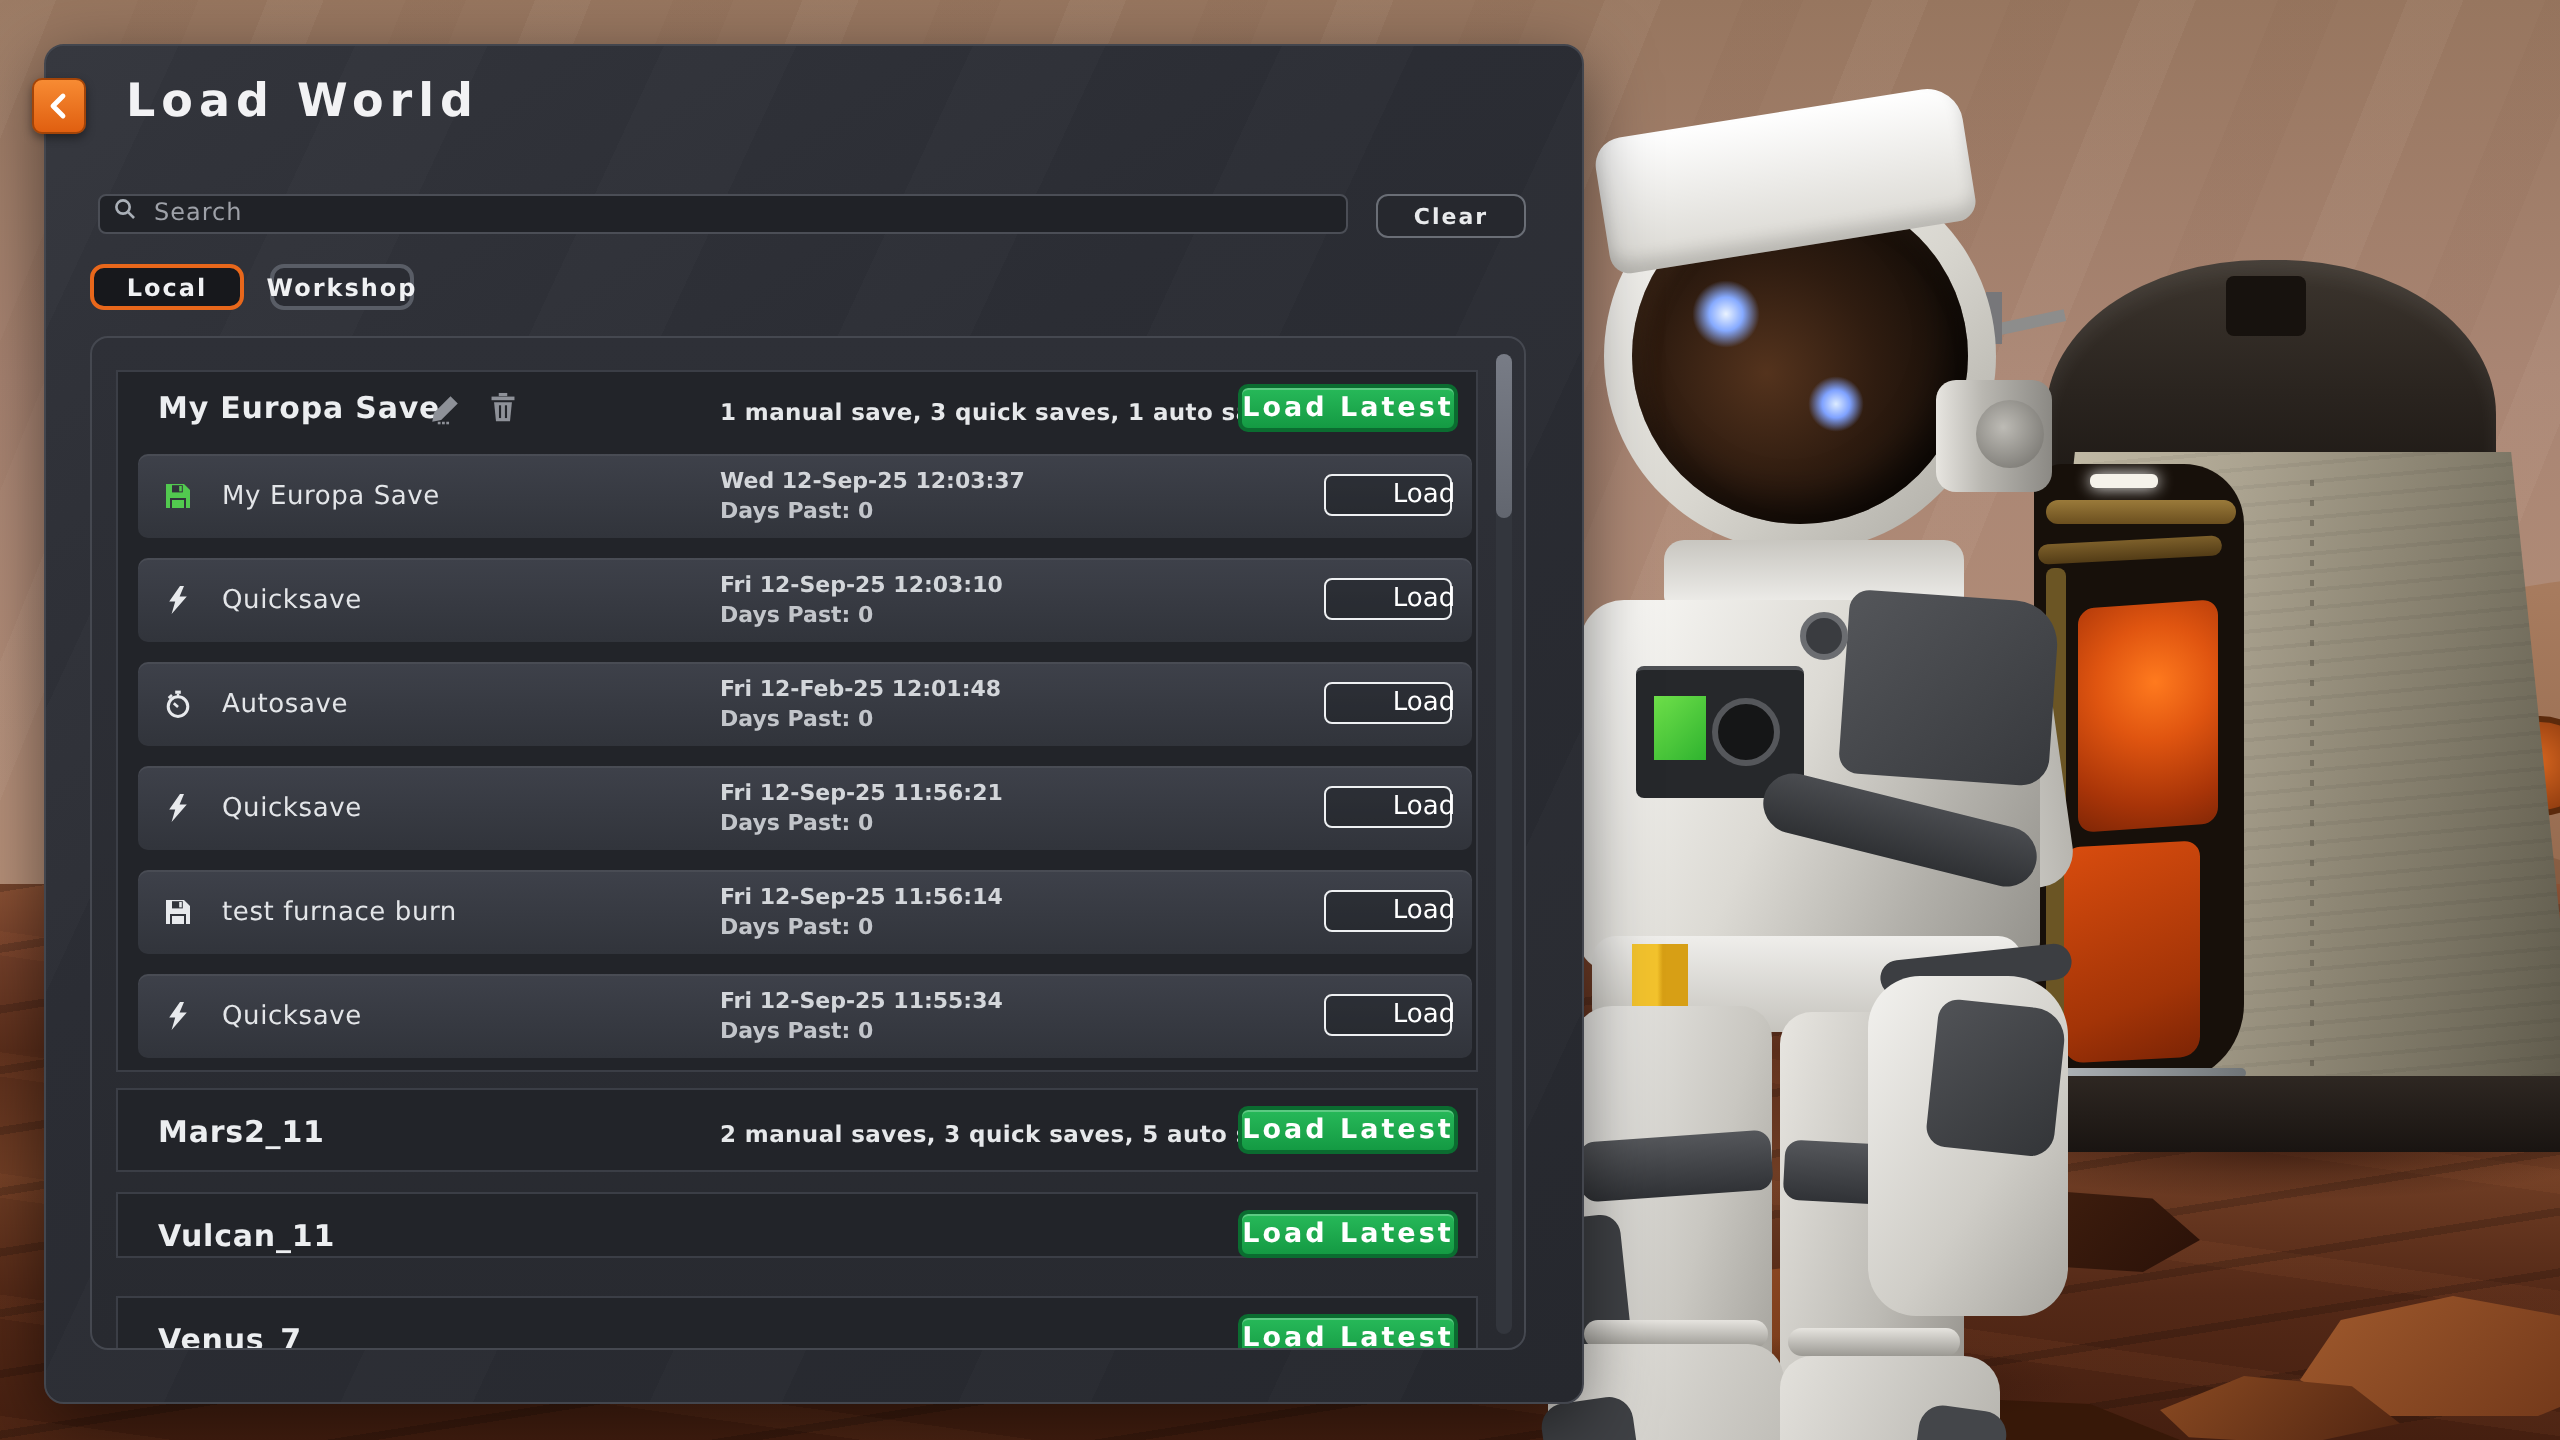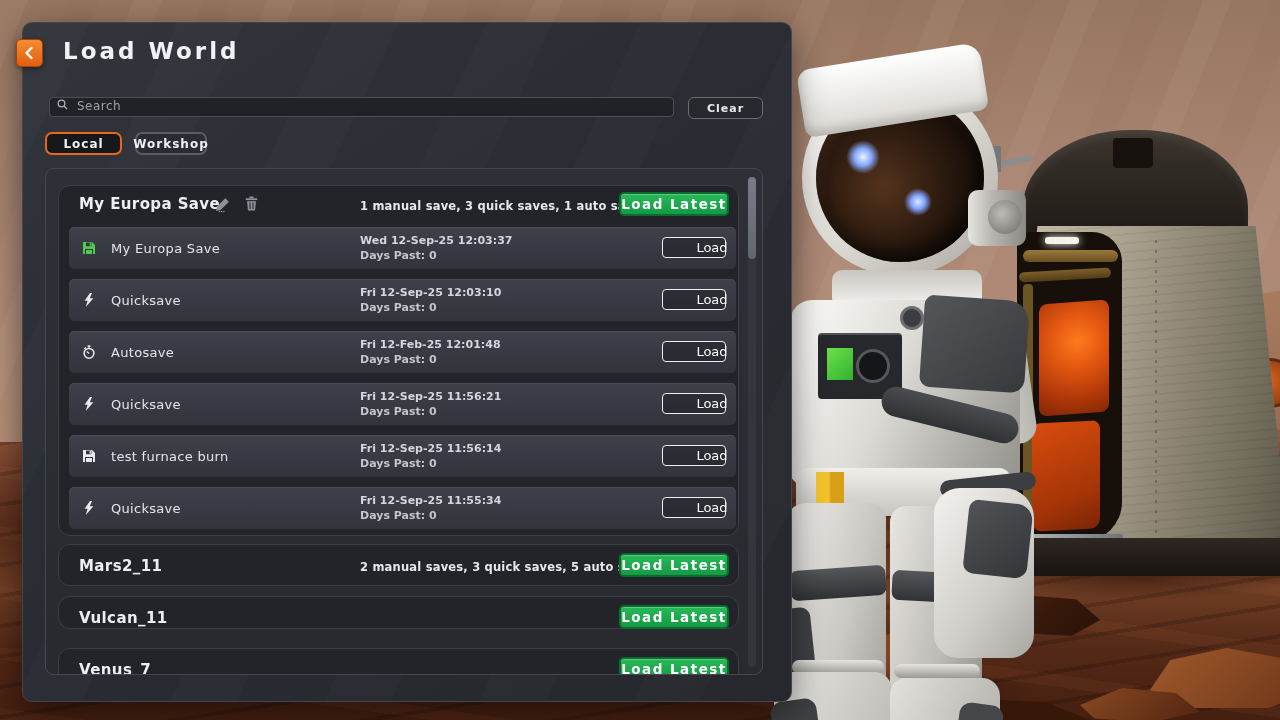--- a/index.html
+++ b/index.html
@@ -158,21 +158,21 @@
       font-size:12px;font-weight:bold;letter-spacing:1px;color:#f0f1f3;cursor:pointer;box-sizing:border-box;}
   .tab-local{left:22px;width:77px;background:#17181c;border:2px solid #e8671b;}
   .tab-workshop{left:112px;width:72px;background:#2a2c33;border:2px solid #595d66;}
 
   .list-wrap{position:absolute;left:22px;top:145px;width:718px;height:507px;border-radius:9px;
       border:1px solid #454850;background:linear-gradient(180deg,#2e3037,#282a30);overflow:hidden;box-sizing:border-box;}
   .sb-track{position:absolute;right:6px;top:8px;width:8px;height:490px;border-radius:4px;background:#33363d;}
   .sb-thumb{position:absolute;left:0;top:0;width:8px;height:82px;border-radius:4px;cursor:pointer;
       background:linear-gradient(180deg,#787c86,#62666f);}
 
-  .card{position:absolute;left:12px;width:681px;background:#222429;border:1px solid #3b3e46;border-radius:12px;box-sizing:border-box;}
+  .card{position:absolute;left:12px;width:681px;background:#222429;border:1px solid #3b3e46;border-radius:0;box-sizing:border-box;}
   .card1{top:16px;height:351px;}
   .gcard2{top:375px;height:42px;}
   .gcard3{top:427px;height:33px;}
   .gcard4{top:479px;height:42px;}
   .g-title{position:absolute;left:20px;font-size:15px;font-weight:bold;color:#eceef0;letter-spacing:.4px;}
   .g-summary{position:absolute;left:301px;font-size:11.5px;font-weight:600;color:#e6e8ea;letter-spacing:.2px;}
   .icon-btn{position:absolute;cursor:pointer;}
   .pencil{left:155px;top:10px;}
   .trash{left:184px;top:9px;}
   .btn-latest{position:absolute;right:9px;width:110px;height:24px;border-radius:5px;cursor:pointer;

